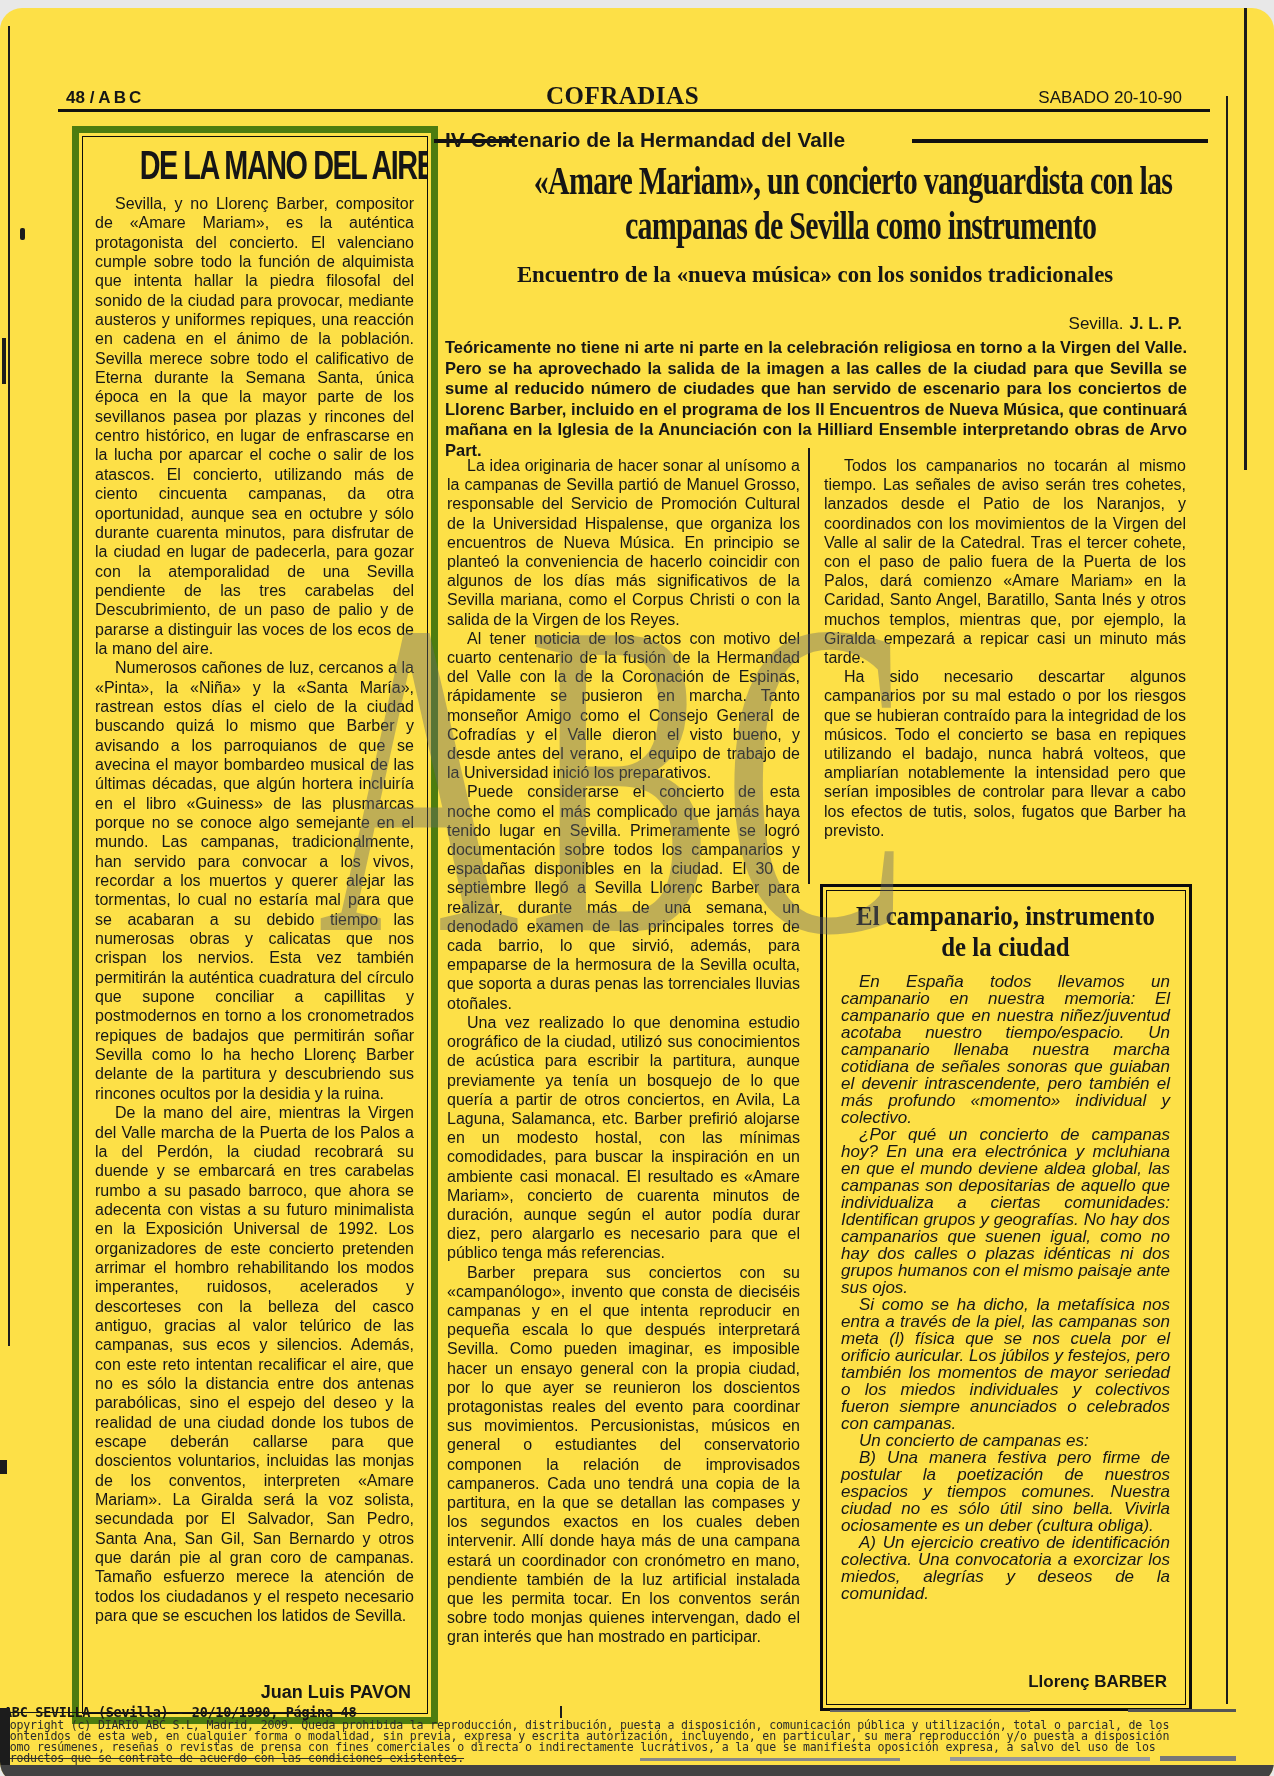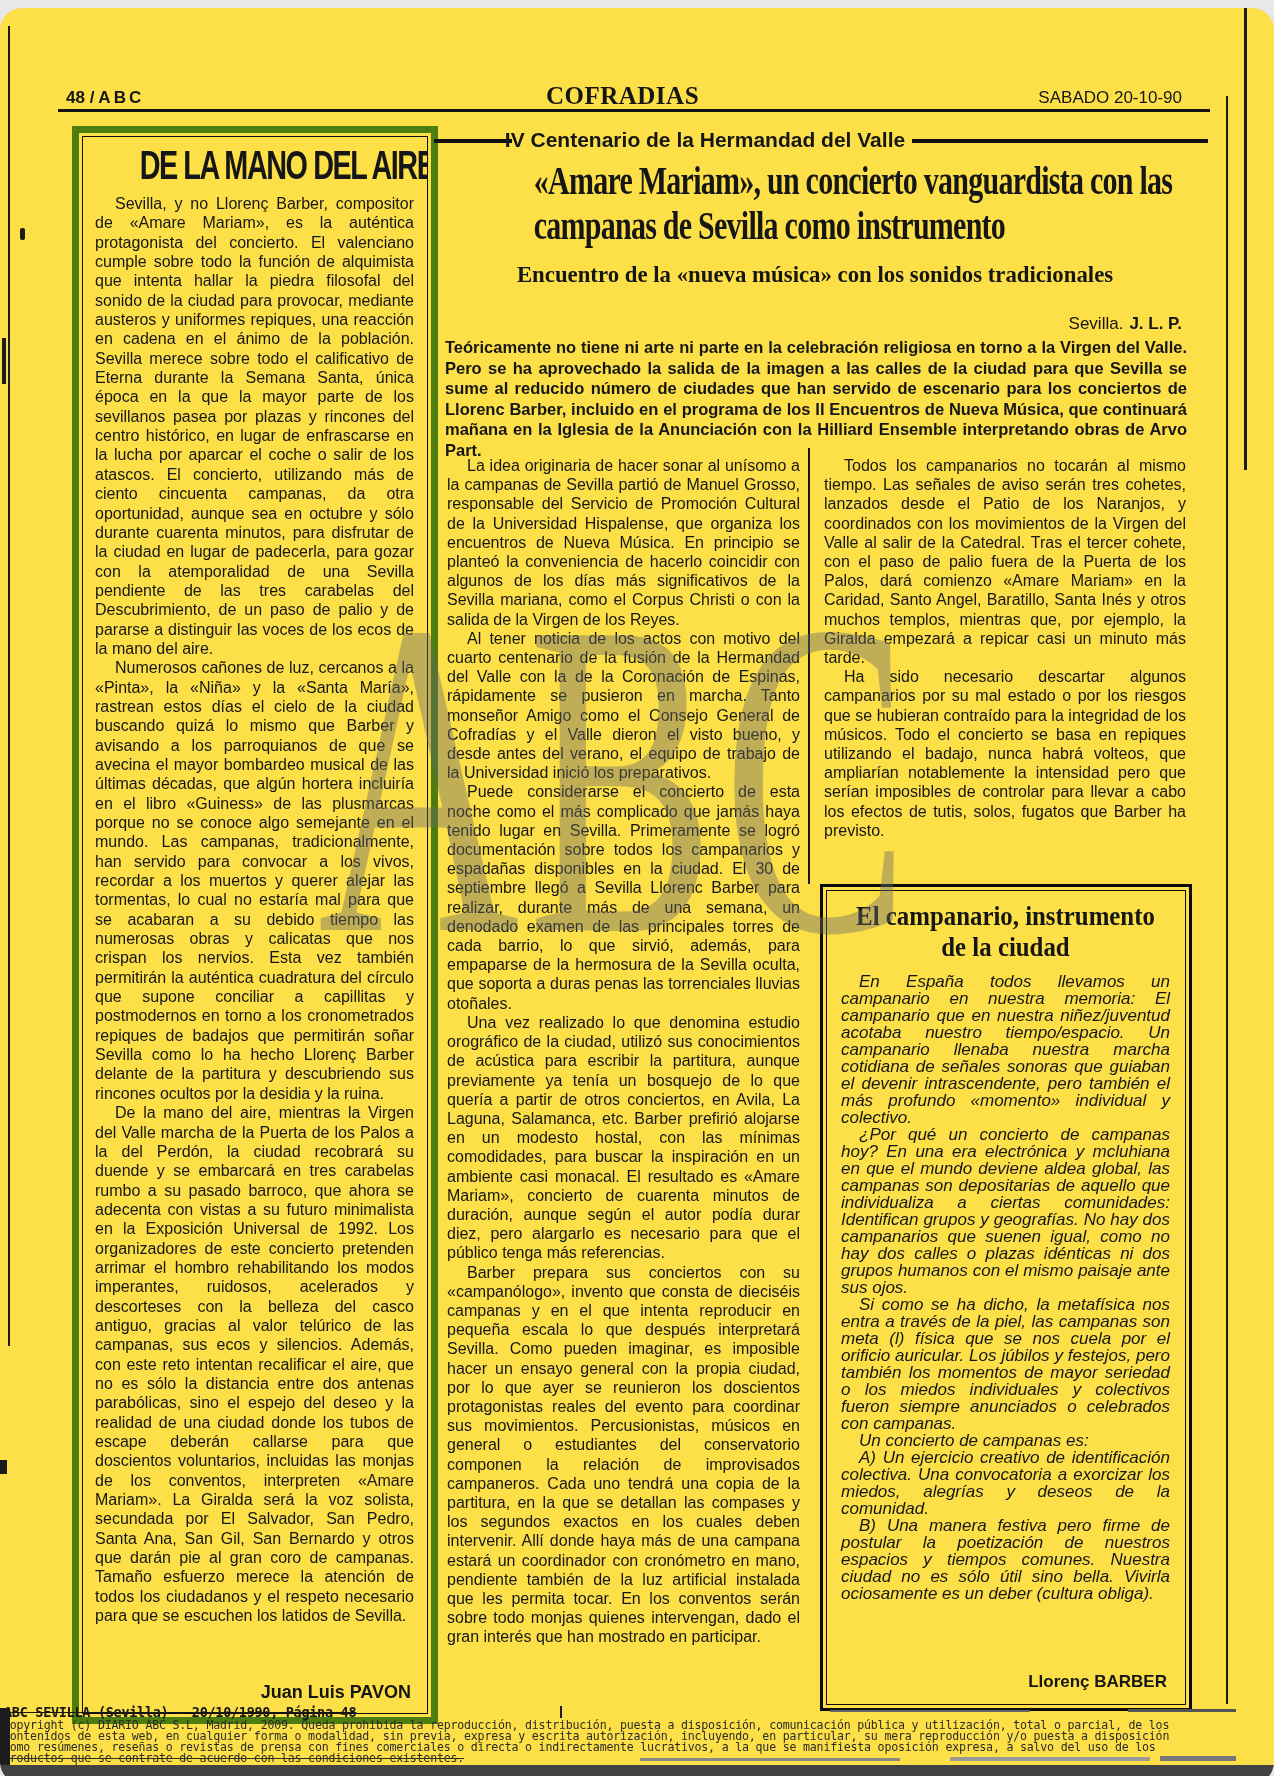--- a/index.html
+++ b/index.html
@@ -22,25 +22,25 @@
   .left-box-inner { position:absolute; left:3px; right:3px; top:3px; bottom:3px; border:1px solid #0c0c0c;
                     padding:4px 13px 44px 12px; overflow:hidden; }
   .left-title { margin:2px 0 6px 0; text-align:center; font-size:40px; font-weight:bold;
                 letter-spacing:-2px; white-space:nowrap; transform:scaleX(.72); transform-origin:center;
                 font-family:"Liberation Sans", sans-serif; }
   .bodytext p { margin:0; text-align:justify; text-indent:20px; }
   .left-box-inner .bodytext p { font-size:16px; line-height:19.35px; }
   .sig { position:absolute; right:16px; bottom:10px; font-weight:bold; font-size:18px; }
 
   
-  .kicker { position:absolute; left:445px; top:120px; width:520px; text-align:center;
+  .kicker { position:absolute; left:445px; top:120px; width:520px; 
             font-size:21px; font-weight:bold; }
   .kicker-rule-l { position:absolute; left:434px; top:131px; width:78px; height:4px; background:#111; }
   .kicker-rule-r { position:absolute; left:912px; top:131px; width:296px; height:4px; background:#111; }
-  .headline { position:absolute; left:440px; top:150px; width:750px; text-align:left;
+  .headline { position:absolute; left:440px; top:150px; width:750px; text-align:right;
               font-family:"Liberation Serif", serif; font-weight:bold; }
   .headline .hl { display:block; font-size:40px; line-height:45px; white-space:nowrap;
                   letter-spacing:-1px; transform:scaleX(.75); transform-origin:center; }
   .subhead { position:absolute; left:440px; top:253px; width:750px; text-align:center;
              font-family:"Liberation Serif", serif; font-weight:bold; font-size:24px;
              transform:scaleX(.95); transform-origin:center; }
   .byline { position:absolute; right:92px; top:306px; font-size:17px; }
   .byline b { margin-left:6px;text-align:center; }
   .lead { position:absolute; left:445px; top:329px; width:742px; margin:0;
           font-weight:bold; font-size:16.5px; line-height:20.5px; text-align:justify; }
@@ -134,22 +134,22 @@
     <div class="inner-box-inner">
       <div class="box-title">
         <span>El campanario, instrumento</span><br>
         <span>de la ciudad</span>
       </div>
       <div class="bodytext">
         <p>En España todos llevamos un campanario en nuestra memoria: El campanario que en nuestra niñez/juventud acotaba nuestro tiempo/espacio. Un campanario llenaba nuestra marcha cotidiana de señales sonoras que guiaban el devenir intrascendente, pero también el más profundo «momento» individual y colectivo.</p>
         <p>¿Por qué un concierto de campanas hoy? En una era electrónica y mcluhiana en que el mundo deviene aldea global, las campanas son depositarias de aquello que individualiza a ciertas comunidades: Identifican grupos y geografías. No hay dos campanarios que suenen igual, como no hay dos calles o plazas idénticas ni dos grupos humanos con el mismo paisaje ante sus ojos.</p>
         <p>Si como se ha dicho, la metafísica nos entra a través de la piel, las campanas son meta (l) física que se nos cuela por el orificio auricular. Los júbilos y festejos, pero también los momentos de mayor seriedad o los miedos individuales y colectivos fueron siempre anunciados o celebrados con campanas.</p>
         <p>Un concierto de campanas es:</p>
+        <p>B) Una manera festiva pero firme de postular la poetización de nuestros espacios y tiempos comunes. Nuestra ciudad no es sólo útil sino bella. Vivirla ociosamente es un deber (cultura obliga).</p>
         <p>A) Un ejercicio creativo de identificación colectiva. Una convocatoria a exorcizar los miedos, alegrías y deseos de la comunidad.</p>
-        <p>B) Una manera festiva pero firme de postular la poetización de nuestros espacios y tiempos comunes. Nuestra ciudad no es sólo útil sino bella. Vivirla ociosamente es un deber (cultura obliga).</p>
       </div>
       <div class="sig">Llorenç BARBER</div>
     </div>
   </div>
 
   <div class="watermark">
     <span>ABC</span>
   </div>
 
   <div class="src-line">ABC SEVILLA (Sevilla) - 20/10/1990, Página 48</div>

